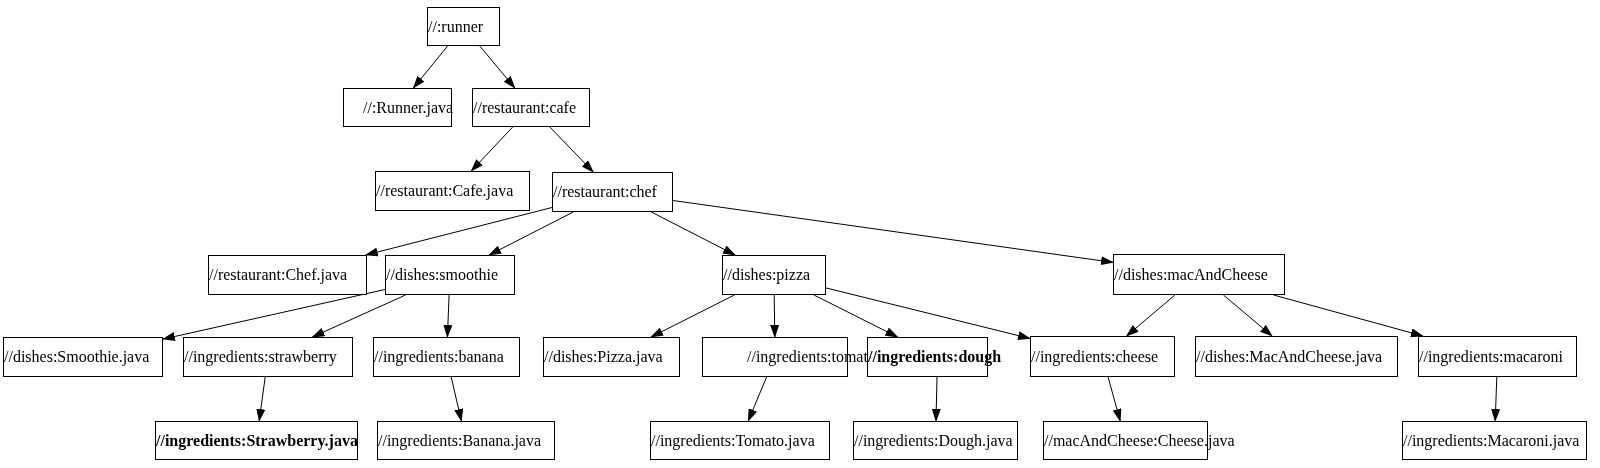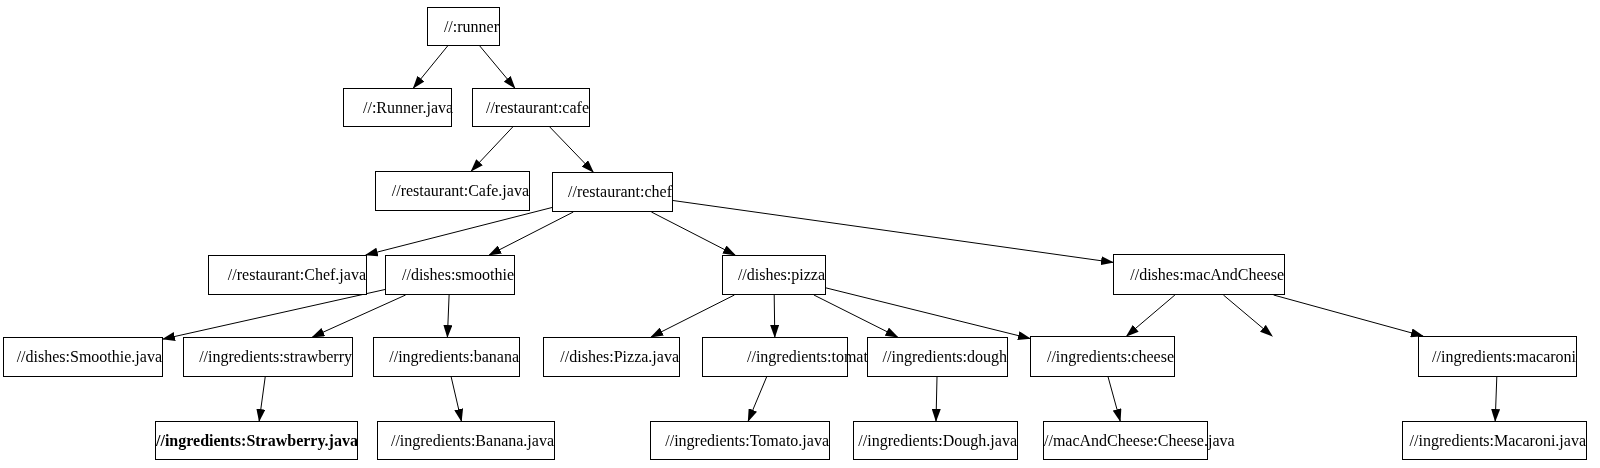--- a/index.html
+++ b/index.html
@@ -25,21 +25,21 @@
     stroke: #000000;
     stroke-width: 1;
   }
   .node {
     position: absolute;
     box-sizing: border-box;
     background: #ffffff;
     border: 1px solid #000000;
     color: #000000;
     font-size: 16px;
-    text-align: right;
+    text-align: left;
     white-space: nowrap;
     overflow: visible;
   }
 </style>
 </head>
 <body>
 
 <div id="graph">
   <svg id="edges" width="1600" height="468" viewBox="0 0 1600 468" xmlns="http://www.w3.org/2000/svg">
     <defs>
@@ -79,22 +79,23 @@
     <div class="node" style="left: 552px; top: 172px; width: 121px; height: 40px; line-height: 38px;">//restaurant:chef</div>
     <div class="node" style="left: 208px; top: 255px; width: 159px; height: 40px; line-height: 38px;">//restaurant:Chef.java</div>
     <div class="node" style="left: 385px; top: 255px; width: 130px; height: 40px; line-height: 38px;">//dishes:smoothie</div>
     <div class="node" style="left: 722px; top: 255px; width: 104px; height: 40px; line-height: 38px;">//dishes:pizza</div>
     <div class="node" style="left: 1113px; top: 254px; width: 172px; height: 41px; line-height: 39px;">//dishes:macAndCheese</div>
     <div class="node" style="left: 3px; top: 337px; width: 160px; height: 40px; line-height: 38px;">//dishes:Smoothie.java</div>
     <div class="node" style="left: 183px; top: 337px; width: 170px; height: 40px; line-height: 38px;">//ingredients:strawberry</div>
     <div class="node" style="left: 373px; top: 337px; width: 147px; height: 40px; line-height: 38px;">//ingredients:banana</div>
     <div class="node" style="left: 543px; top: 337px; width: 137px; height: 40px; line-height: 38px;">//dishes:Pizza.java</div>
     <div class="node" style="left: 702px; top: 337px; width: 146px; height: 40px; line-height: 38px; padding-left: 44px;">//ingredients:tomato</div>
-    <div class="node" style="left: 867px; top: 337px; width: 141px; height: 40px; line-height: 38px;">//ingredients:dough</div>
+    <div class="node" style="left: 867px; top: 337px; width: 121px; height: 40px; line-height: 38px; font-weight: bold;">//ingredients:dough</div>
     <div class="node" style="left: 1030px; top: 336px; width: 145px; height: 41px; line-height: 39px;">//ingredients:cheese</div>
+    <div class="node" style="left: 1195px; top: 336px; width: 203px; height: 41px; line-height: 39px;">//dishes:MacAndCheese.java</div>
     <div class="node" style="left: 1418px; top: 336px; width: 159px; height: 41px; line-height: 39px; font-family: Liberation Serif, serif;">//ingredients:macaroni</div>
     <div class="node" style="left: 155px; top: 421px; width: 203px; height: 39px; line-height: 37px; font-weight: bold;">//ingredients:Strawberry.java</div>
     <div class="node" style="left: 377px; top: 421px; width: 178px; height: 39px; line-height: 37px;">//ingredients:Banana.java</div>
     <div class="node" style="left: 650px; top: 421px; width: 180px; height: 39px; line-height: 37px;">//ingredients:Tomato.java</div>
     <div class="node" style="left: 853px; top: 421px; width: 165px; height: 39px; line-height: 37px;">//ingredients:Dough.java</div>
     <div class="node" style="left: 1043px; top: 421px; width: 165px; height: 39px; line-height: 37px;">//macAndCheese:Cheese.java</div>
     <div class="node" style="left: 1402px; top: 421px; width: 185px; height: 39px; line-height: 37px;">//ingredients:Macaroni.java</div>
   </div>
 
 </body></html>

